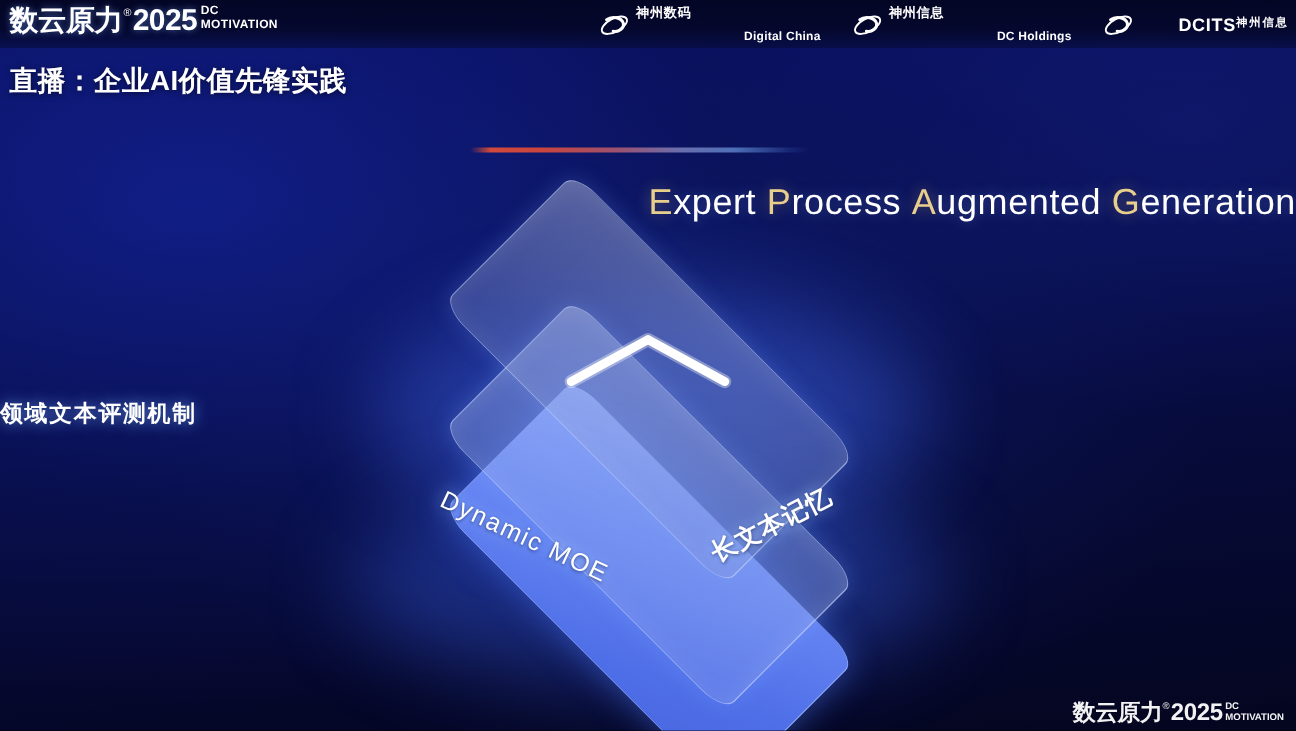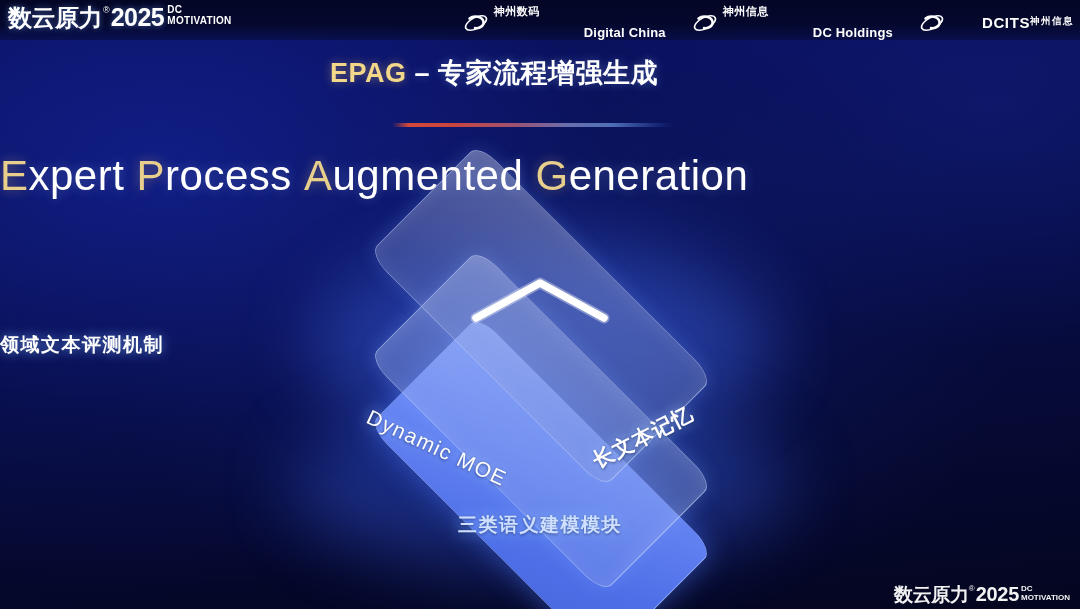--- a/index.html
+++ b/index.html
@@ -125,21 +125,21 @@
     line-height: 1;
   }
   .logo-cn {
     font-size: 11px;
     font-weight: 700;
     color: #ffffff;
     letter-spacing: 0.5px;
     white-space: nowrap;
   }
   .logo-en {
-    font-size: 13px;
+    font-size: 10px;
     font-weight: 700;
     color: #ffffff;
     letter-spacing: 0.2px;
     margin-top: 20px;
     white-space: nowrap;
     padding-left: 44px;
   }
   .logo-dcits-main {
     font-size: 15px;
     font-weight: 700;
@@ -195,22 +195,22 @@
         rgba(60,95,190,0.25) 94%,
         rgba(40,70,160,0) 100%);
     z-index: 15;
   }
 
   .title-en {
     position: absolute;
     top: 152px;
     left: 0;
     width: 1080px;
-    text-align: left;
-    font-size: 42px;
+    text-align: right;
+    font-size: 30px;
     font-weight: 400;
     letter-spacing: 0.5px;
     z-index: 15;
     white-space: nowrap;
   }
   .title-en .cap {
     color: #e9cf8c;
     text-shadow: 0 0 12px rgba(235,200,120,0.4);
   }
   .title-en .rest {
@@ -385,20 +385,21 @@
   <div class="brand-lockup">
     <span class="brand-cn">数云原力</span>
     <span class="brand-reg">®</span>
     <span class="brand-year">2025</span>
     <span class="brand-sub">
       <span class="brand-sub-a">DC</span>
       <span class="brand-sub-b">MOTIVATION</span>
     </span>
   </div>
 
+  <div class="live-title">直播：企业AI价值先锋实践</div>
 
   <div class="logo-row">
 
     <div class="logo-item">
       <svg class="logo-mark" viewBox="0 0 52 44">
         <ellipse cx="26" cy="22" rx="23" ry="11" fill="none" stroke="#ffffff" stroke-width="3.2" transform="rotate(-28 26 22)"></ellipse>
         <path d="M13 13 C22 6, 38 9, 41 19 C43 27, 33 34, 24 32" fill="none" stroke="#ffffff" stroke-width="5" stroke-linecap="round"></path>
       </svg>
       <span class="logo-text">
         <span class="logo-cn">神州数码</span>
@@ -423,23 +424,20 @@
         <path d="M13 13 C22 6, 38 9, 41 19 C43 27, 33 34, 24 32" fill="none" stroke="#ffffff" stroke-width="5" stroke-linecap="round"></path>
       </svg>
       <span class="logo-text">
         <span class="logo-dcits-main">DCITS</span>
         <span class="logo-dcits-cn">神州信息</span>
       </span>
     </div>
 
   </div>
 
-  <div class="title-cn">
-    <span class="gold">EPAG</span><span class="white"> – </span><span class="white">专家流程增强生成</span>
-  </div>
 
   <div class="divider"></div>
 
   <div class="title-en">
     <span class="cap">E</span><span class="rest">xpert</span><span class="rest">&nbsp;</span><span class="cap">P</span><span class="rest">rocess</span><span class="rest">&nbsp;</span><span class="cap">A</span><span class="rest">ugmented</span><span class="rest">&nbsp;</span><span class="cap">G</span><span class="rest">eneration</span>
   </div>
 
   <div class="stack">
     <div class="layer layer-bot"></div>
     <div class="layer layer-mid"></div>
@@ -449,21 +447,20 @@
   <div class="chevron-wrap">
     <svg viewBox="0 0 156 56" width="156" height="56">
       <path d="M14 46 L78 11 L142 46" fill="none" stroke="#ffffff" stroke-width="11" stroke-linecap="round" stroke-linejoin="round" opacity="0.35"></path>
       <path d="M14 46 L78 11 L142 46" fill="none" stroke="#ffffff" stroke-width="7.5" stroke-linecap="round" stroke-linejoin="round"></path>
     </svg>
   </div>
 
   <div class="label-top">领域文本评测机制</div>
   <div class="label-dynamic">Dynamic MOE</div>
   <div class="label-longtext">长文本记忆</div>
-  <div class="label-bot">三类语义建模模块</div>
 
   <div class="watermark">
     <span class="wm-cn">数云原力</span>
     <span class="wm-reg">®</span>
     <span class="wm-year">2025</span>
     <span class="wm-sub">
       <span class="wm-sub-a">DC</span>
       <span class="wm-sub-b">MOTIVATION</span>
     </span>
   </div>

